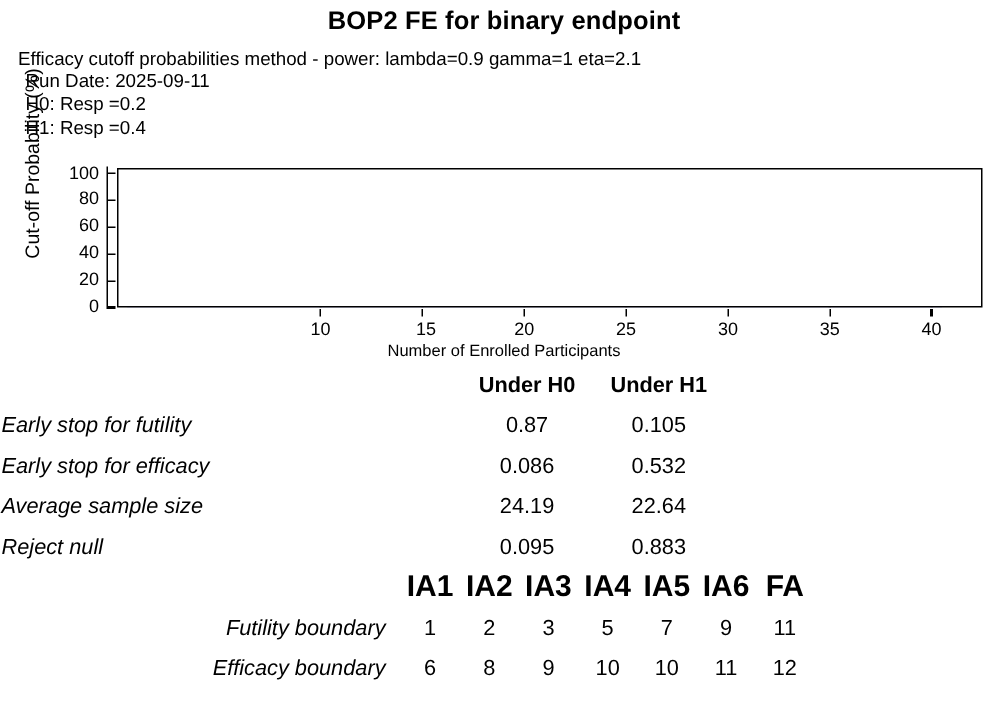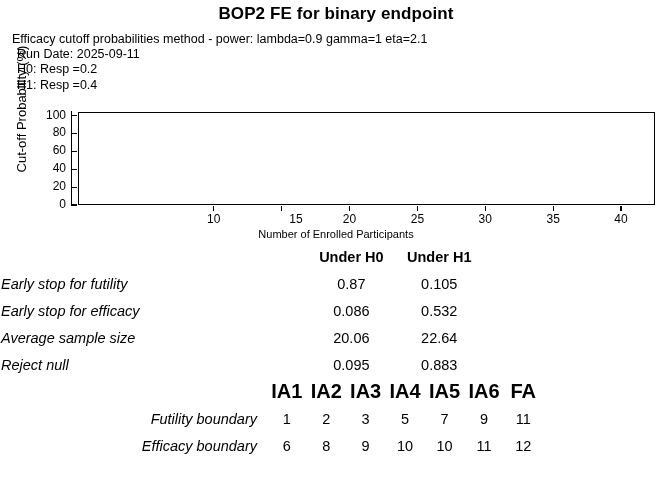--- a/index.html
+++ b/index.html
@@ -124,21 +124,21 @@
           <td></td>
         </tr>
         <tr class="t-row">
           <td class="t1-label">Early stop for efficacy</td>
           <td class="t1-val">0.086</td>
           <td class="t1-val">0.532</td>
           <td></td>
         </tr>
         <tr class="t-row">
           <td class="t1-label">Average sample size</td>
-          <td class="t1-val">20.06</td>
+          <td class="t1-val">24.19</td>
           <td class="t1-val">22.64</td>
           <td></td>
         </tr>
         <tr class="t-row">
           <td class="t1-label">Reject null</td>
           <td class="t1-val">0.095</td>
           <td class="t1-val">0.883</td>
           <td></td>
         </tr>
       </tbody>
@@ -192,21 +192,21 @@
     <div class="ytick-label" style="top: 161.231px; left: 36px;">40</div>
     <div class="ytick-mark" style="top: 150.746px;"></div>
     <div class="ytick-label" style="top: 143.346px; left: 36px;">60</div>
     <div class="ytick-mark" style="top: 132.862px;"></div>
     <div class="ytick-label" style="top: 125.462px; left: 36px;">80</div>
     <div class="ytick-mark" style="top: 114.977px;"></div>
     <div class="ytick-label" style="top: 107.577px; left: 36px;">100</div>
     <div class="xtick-mark" style="left: 213.165px;"></div>
     <div class="xtick-label" style="left: 196.765px;">10</div>
     <div class="xtick-mark" style="left: 281.047px;"></div>
-    <div class="xtick-label" style="left: 279px;">15</div>
+    <div class="xtick-label" style="left: 267px;">15</div>
     <div class="xtick-mark" style="left: 348.929px;"></div>
     <div class="xtick-label" style="left: 332.529px;">20</div>
     <div class="xtick-mark" style="left: 416.812px;"></div>
     <div class="xtick-label" style="left: 400.412px;">25</div>
     <div class="xtick-mark" style="left: 484.694px;"></div>
     <div class="xtick-label" style="left: 468.294px;">30</div>
     <div class="xtick-mark" style="left: 552.576px;"></div>
     <div class="xtick-label" style="left: 536.176px;">35</div>
     <div class="xtick-mark" style="left: 620.459px;"></div>
     <div class="xtick-label" style="left: 604.059px;">40</div>

